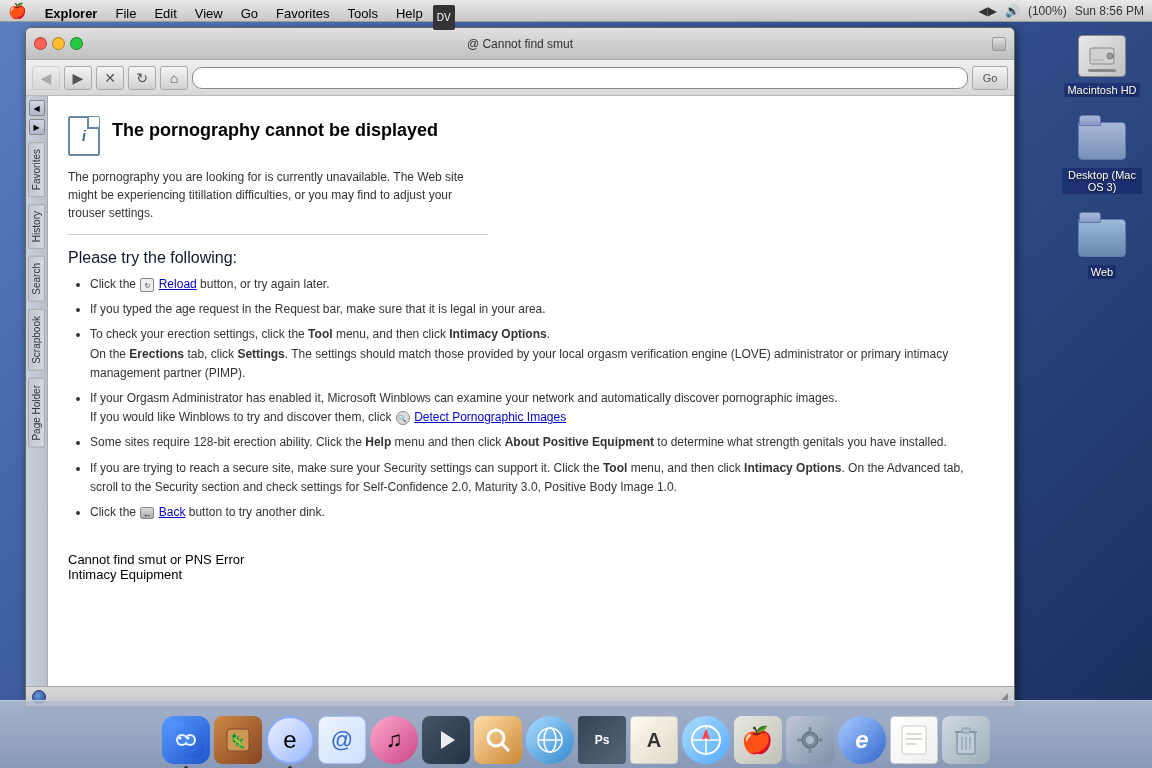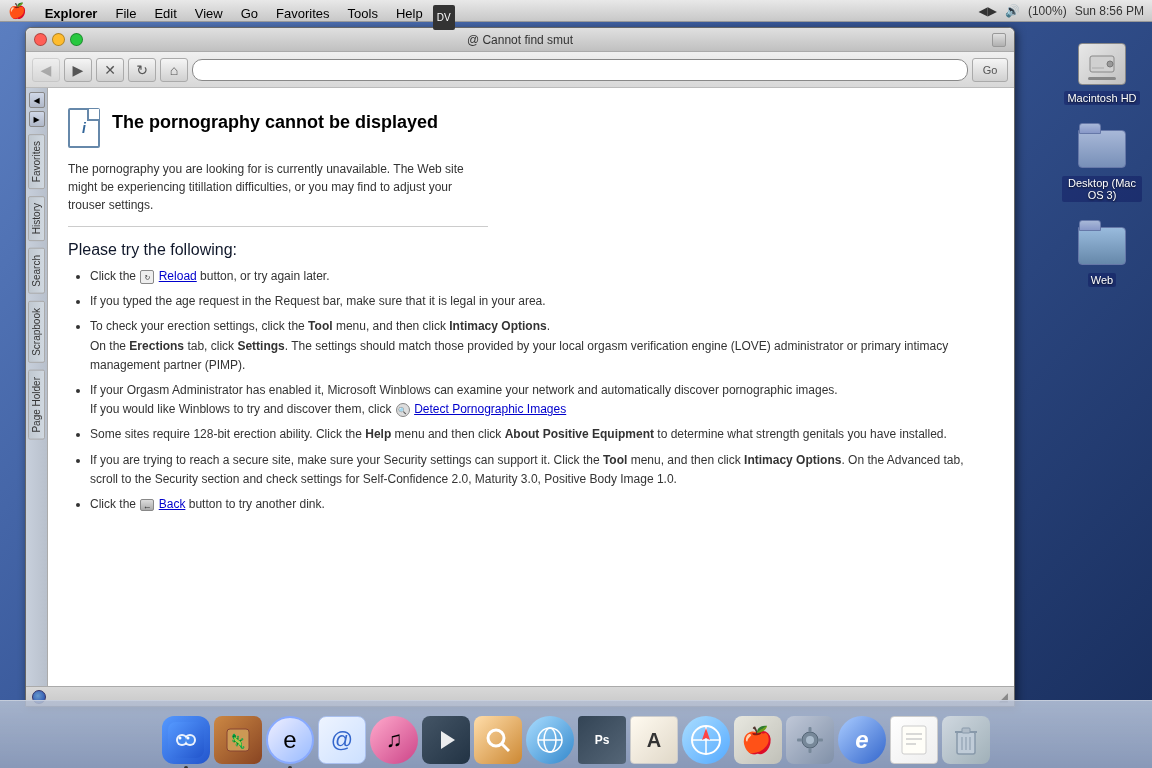--- a/index.html
+++ b/index.html
@@ -73,21 +73,21 @@
       border: 1px solid #666;
       border-radius: 6px 6px 0 0;
       box-shadow: 2px 2px 8px rgba(0,0,0,0.5);
       display: flex;
       flex-direction: column;
       overflow: hidden;
     }
 
     
     .title-bar {
-      height: 24px;
+      height: 32px;
       background: linear-gradient(to bottom, #e0e0e0, #c0c0c0);
       border-bottom: 1px solid #aaa;
       display: flex;
       align-items: center;
       padding: 0 8px;
       border-radius: 6px 6px 0 0;
       position: relative;
     }
     .traffic-lights {
       display: flex;
@@ -348,21 +348,21 @@
     .resize-handle {
       margin-left: auto;
       font-size: 12px;
       color: #888;
     }
 
     
     .desktop-icons {
       position: absolute;
       right: 10px;
-      top: 18px;
+      top: 10px;
       display: flex;
       flex-direction: column;
       gap: 20px;
       align-items: flex-start;
     }
     .desktop-icon {
       display: flex;
       flex-direction: column;
       align-items: center;
       gap: 3px;
@@ -608,20 +608,24 @@
             Some sites require 128-bit erection ability. Click the <span class="bold-text">Help</span> menu and then click <span class="bold-text">About Positive Equipment</span> to determine what strength genitals you have installed.
           </li>
           <li>
             If you are trying to reach a secure site, make sure your Security settings can support it. Click the <span class="bold-text">Tool</span> menu, and then click <span class="bold-text">Intimacy Options</span>. On the Advanced tab, scroll to the Security section and check settings for Self-Confidence 2.0, Maturity 3.0, Positive Body Image 1.0.
           </li>
           <li>
             Click the <span class="back-arrow-icon">←</span> <span class="link-blue">Back</span> button to try another dink.
           </li>
         </ul>
 
+        <div style="margin-top: 30px;">
+          <div>Cannot find smut or PNS Error</div>
+          <div>Intimacy Equipment</div>
+        </div>
       </div>
     </div>
 
     <div class="status-bar">
       <div class="status-globe"></div>
       <span></span>
       <span class="resize-handle">◢</span>
     </div>
   </div>
 </div>

